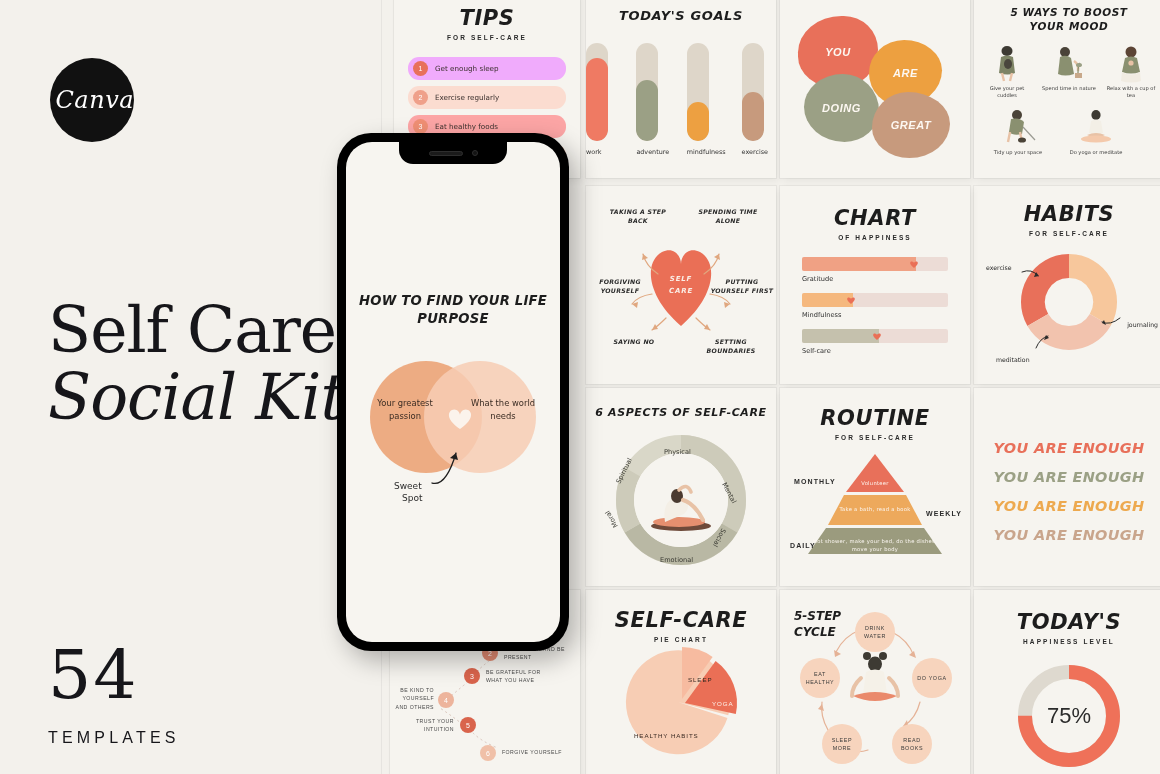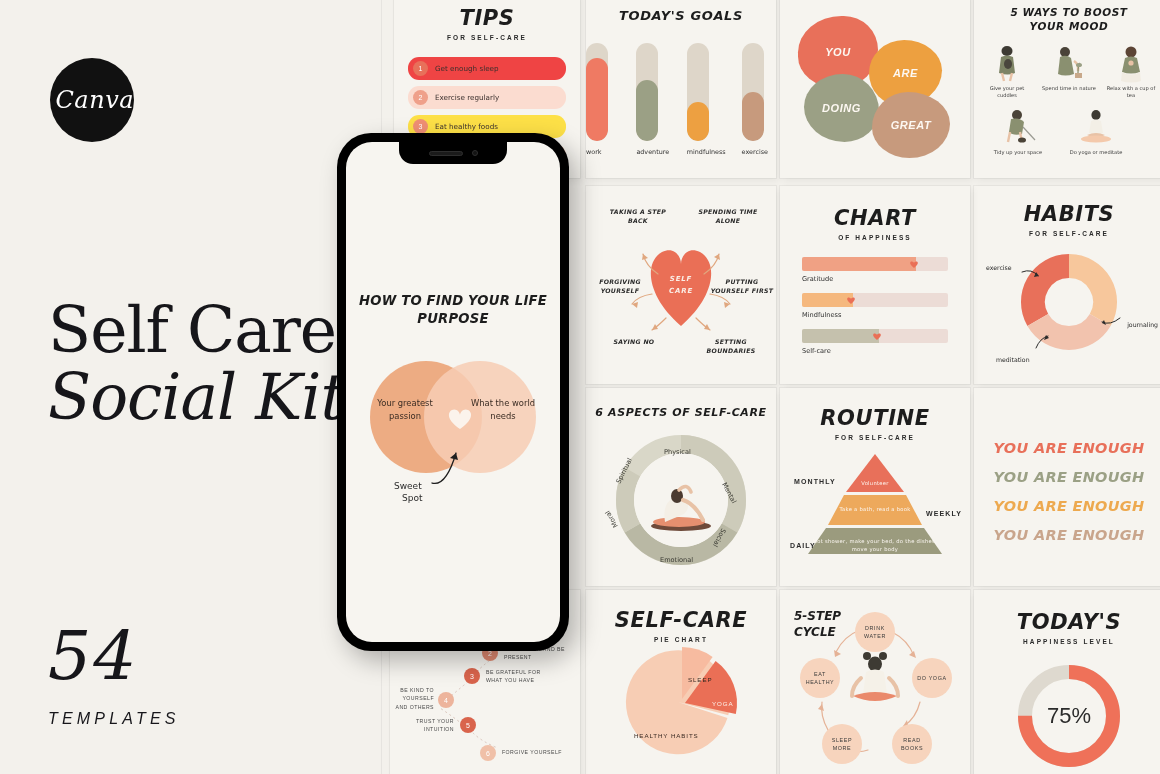--- a/index.html
+++ b/index.html
@@ -29,21 +29,21 @@
   }
   .title-block { position: absolute; left: 48px; top: 300px; width: 320px; }
   .title-line1 {
     font-family: "DejaVu Serif", serif; font-size: 63px; color: #16161a;
     line-height: .98; letter-spacing: -1px; white-space: nowrap;
   }
   .title-line2 {
     font-family: "DejaVu Serif", serif; font-style: italic; font-size: 63px;
     color: #16161a; line-height: 1.15; letter-spacing: -1px; white-space: nowrap;
   }
-  .count-block { position: absolute; left: 48px; top: 622px; font-style: italic; }
+  .count-block { position: absolute; left: 48px; top: 641px; }
   .count-num {
     font-family: "DejaVu Serif", serif; font-size: 68px; color: #16161a;
     line-height: 1; letter-spacing: 2px;
   }
   .count-label {
     font-family: "Liberation Sans", sans-serif; font-size: 16px; color: #16161a;
     letter-spacing: 4.2px; margin-top: 20px;
   }
 
   
@@ -248,29 +248,29 @@
   </div>
 
   <div class="vline" style="left:381px;"></div>
 
   <div class="grid">
 
     <div class="card c-r0 c-c0">
       <div class="ttl" style="font-size:21px;margin-top:14px;">TIPS</div>
       <div class="sub">FOR SELF-CARE</div>
       <div class="tips-list">
-        <div class="tip-row" style="background:#ef4444">
+        <div class="tip-row" style="background:#f0abfc">
           <div class="tip-num" style="background:#e8705a">1</div>
           <div class="tip-txt">Get enough sleep</div>
         </div>
         <div class="tip-row" style="background:#fbdcd0">
           <div class="tip-num" style="background:#efa08a">2</div>
           <div class="tip-txt">Exercise regularly</div>
         </div>
-        <div class="tip-row" style="background:#fde047">
+        <div class="tip-row" style="background:#fca5a5">
           <div class="tip-num" style="background:#ef8f74">3</div>
           <div class="tip-txt">Eat healthy foods</div>
         </div>
         <div class="tip-row" style="background:#fbd3c2">
           <div class="tip-num" style="background:#e8705a">4</div>
           <div class="tip-txt">Journal your thoughts</div>
         </div>
       </div>
     </div>
 

